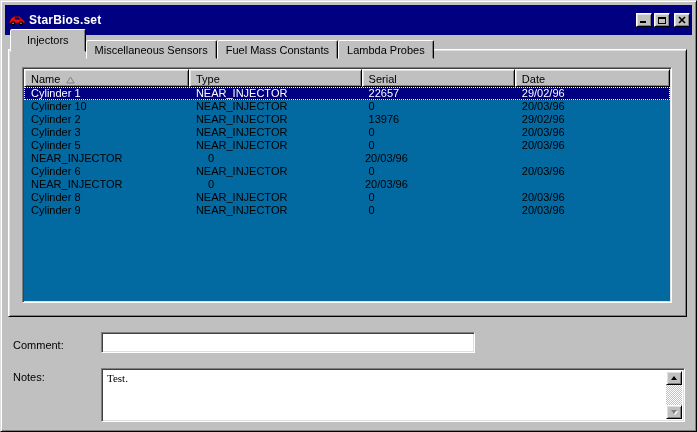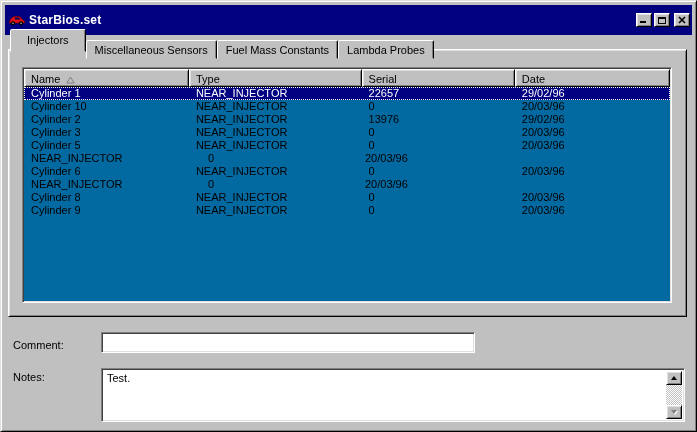--- a/index.html
+++ b/index.html
@@ -86,20 +86,21 @@
     outline:1px dotted #fff; outline-offset:-1px;
   }
   
   .field-label { position:absolute; left:12px; }
   .lbl-comment { top:338px; }
   .lbl-notes   { top:370px; }
   .sunken {
     border:1px solid; border-color:#808080 #fff #fff #808080;
     box-shadow: inset 1px 1px 0 #404040, inset -1px -1px 0 #dfdfdf;
     background:#fff;
+    font-family:Liberation Serif, serif;
   }
   .comment-input {
     position:absolute; left:100px; top:331px; width:374px; height:21px;
     font-family:"Liberation Sans","DejaVu Sans",sans-serif; font-size:11px;
     padding:0 4px; outline:none; border-radius:0;
   }
   .notes-box {
     position:absolute; left:100px; top:367px; width:584px; height:54px;
   }
   .notes-text { position:absolute; left:2px; top:2px; right:20px; bottom:2px; padding:1px 3px; white-space:pre-wrap; }

